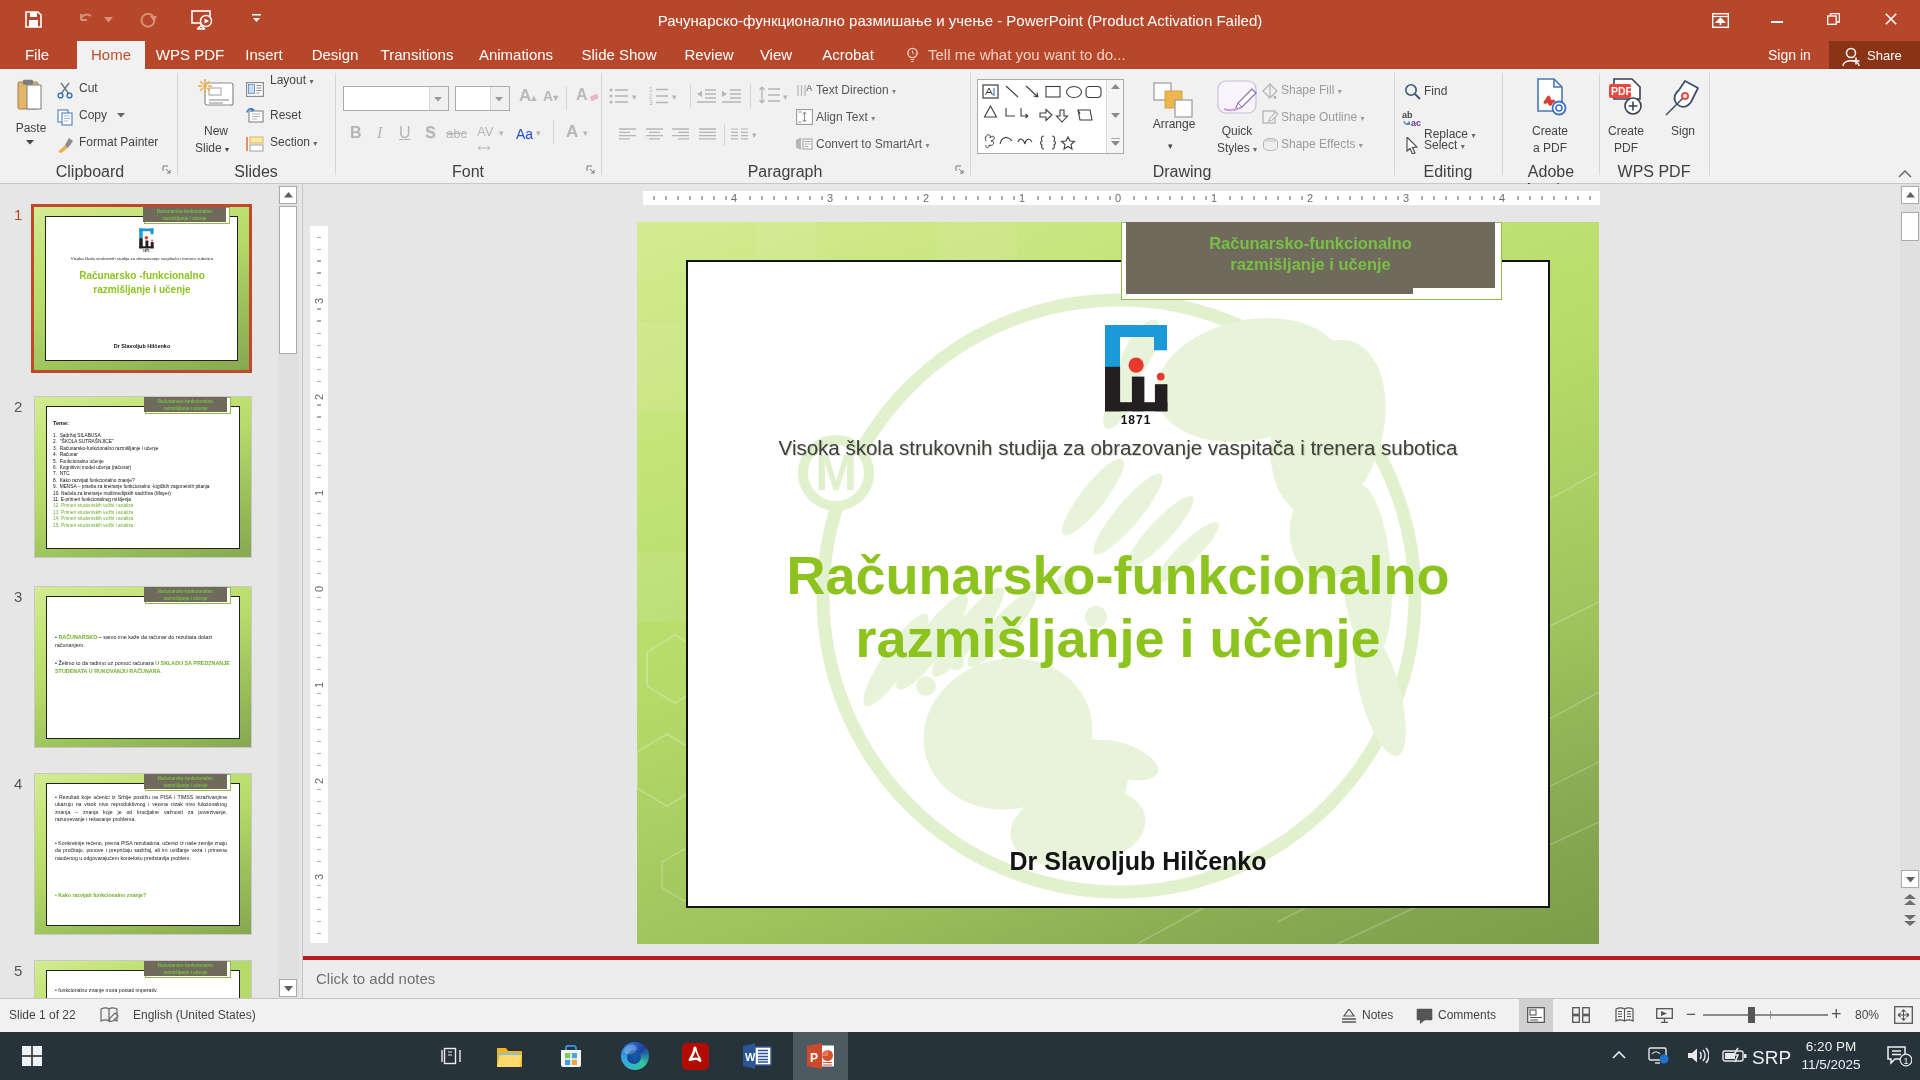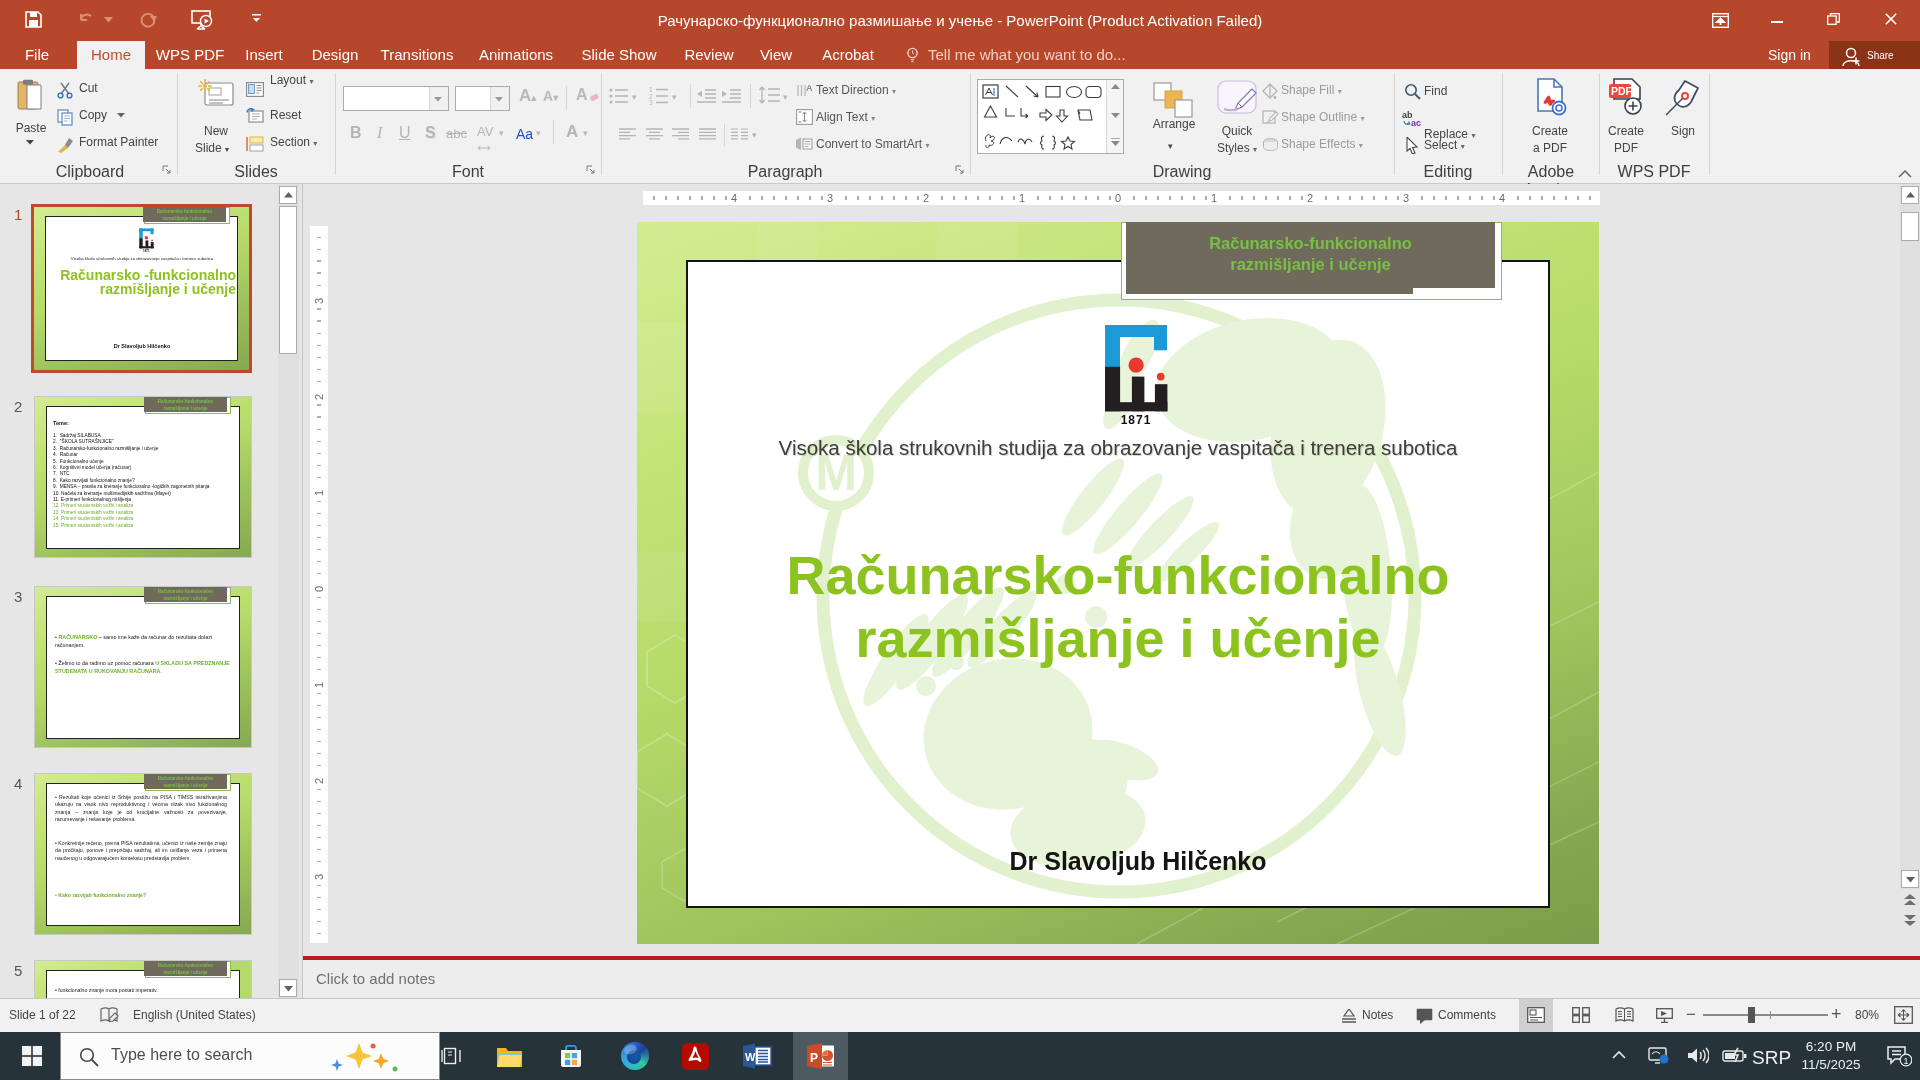--- a/index.html
+++ b/index.html
@@ -96,21 +96,21 @@
     <path d="M7.5 3.6 v2.4 l1.6 1.2" stroke="#f7d6c8" stroke-width="1" fill="none"></path>
   </svg>
   <div class="abs" style="left:928px;top:0;height:28px;line-height:28px;color:#f3cfc2;font-size:15px;">Tell me what you want to do...</div>
   <div class="abs" style="left:1768px;top:0;height:28px;line-height:28px;color:#fff;font-size:14px;">Sign in</div>
   <div class="abs" style="left:1829px;top:0;width:91px;height:31px;background:#8a3317;">
     <svg class="abs" style="left:11px;top:5px" width="22" height="21" viewBox="0 0 22 21">
       <circle cx="11" cy="7" r="4.5" fill="none" stroke="#fff" stroke-width="1.5"></circle>
       <path d="M3 20 C3 13 19 13 19 20" fill="none" stroke="#fff" stroke-width="1.5"></path>
       <path d="M15.5 16 h7 M19 12.5 v7" stroke="#fff" stroke-width="1.5" transform="translate(-3,-1)"></path>
     </svg>
-    <div class="abs" style="left:38px;top:0;height:31px;line-height:30px;color:#fff;font-size:10px;">Share</div>
+    <div class="abs" style="left:38px;top:0;height:31px;line-height:30px;color:#fff;font-size:13px;">Share</div>
   </div>
 </div>
 <div id="ribbon">
   <div class="gdiv" style="left:177px"></div>
   <div class="gdiv" style="left:335px"></div>
   <div class="gdiv" style="left:601px"></div>
   <div class="gdiv" style="left:970px"></div>
   <div class="gdiv" style="left:1394px"></div>
   <div class="gdiv" style="left:1502px"></div>
   <div class="gdiv" style="left:1599px"></div>
@@ -431,21 +431,21 @@
       <rect x="49" y="2" width="13" height="25" fill="#1b9ad7"></rect>
     <rect x="0" y="44" width="15" height="44" fill="#231f20"></rect>
       <rect x="27" y="54" width="12.5" height="34" fill="#231f20"></rect>
       <rect x="50" y="61" width="12.5" height="27" fill="#231f20"></rect>
       <rect x="0" y="79" width="62" height="9" fill="#231f20"></rect>
     <circle cx="31" cy="42" r="7.6" fill="#e8392e"></circle>
       <circle cx="56" cy="54" r="3.9" fill="#e8392e"></circle>
     <text x="31" y="102" font-size="13" fill="#111" font-weight="bold" text-anchor="middle">1871</text>
   </svg>
   <div class="abs" style="left:14px;top:49px;width:188px;text-align:center;font-size:4.3px;color:#222;">Visoka škola strukovnih studija za obrazovanje vaspitača i trenera subotica</div>
-  <div class="abs" style="left:14px;top:62px;width:188px;text-align:right;font-weight:bold;font-size:14px;line-height:13.5px;color:#8cc31e;">Računarsko -funkcionalno<br>razmišljanje i učenje</div>
+  <div class="abs" style="left:14px;top:62px;width:188px;text-align:center;font-weight:bold;font-size:10px;line-height:13.5px;color:#8cc31e;">Računarsko -funkcionalno<br>razmišljanje i učenje</div>
   <div class="abs" style="left:14px;top:136px;width:188px;text-align:center;font-weight:bold;font-size:5.5px;color:#111;">Dr Slavoljub Hilčenko</div>
 </div>
 <div class="abs thumbx" style="left:34px;top:396px;width:218px;height:162px;border:1px solid #c8c8c8;background:linear-gradient(160deg,#d3ec92 0%,#c4e478 22%,#b6da69 45%,#9dc35c 70%,#86a851 100%);overflow:hidden;">
   <div class="abs" style="left:11px;top:9px;width:194px;height:143px;background:#fff;border:1px solid #222;"></div>
   <div class="abs" style="left:110px;top:0px;width:86px;height:17px;background:#fff;border:1px solid #8fba4e;"></div>
   <div class="abs" style="left:109px;top:0px;width:83px;height:15px;background:#6f6a5c;color:#77c043;font-weight:bold;font-size:4.5px;text-align:center;line-height:7px;padding-top:1px;">Računarsko-funkcionalno<br>razmišljanje i učenje</div>
   <div class="abs" style="left:18px;top:23px;font-size:5.5px;font-weight:bold;color:#111;">Teme:</div>
   <div class="abs" style="left:18px;top:36px;width:180px;font-size:4.8px;line-height:6.4px;color:#111;">
   1.&nbsp; Sadržaj SILABUSA<br>2.&nbsp; ''ŠKOLA SUTRAŠNJICE''<br>3.&nbsp; Računarsko-funkcionalno razmišljanje i učenje<br>4.&nbsp; Računar<br>5.&nbsp; Funkcionalno učenje<br>6.&nbsp; Kognitivni model učenja (računar)<br>7.&nbsp; NTC<br>8.&nbsp; Kako razvijati funkcionalno znanje?<br>9.&nbsp; MENSA – pravila za kreiranje funkcionalno -logičkih zagonetnih pitanja<br>10. Načela za kreiranje multimedijskih sadržina (Mayer)<br>11. E-primeri funkcionalnog mišljenja<br><span style="color:#6fae2a;">12. Primeri studentskih vežbi i analiza<br>13. Primeri studentskih vežbi i analiza<br>14. Primeri studentskih vežbi i analiza<br>15. Primeri studentskih vežbi i analiza</span></div>
 </div>
@@ -669,34 +669,20 @@
     <path d="M9.5 3.5 v11 M4 9 h11 M9.5 3.5 l-2 2.5 M9.5 3.5 l2 2.5 M9.5 14.5 l-2-2.5 M9.5 14.5 l2-2.5 M4 9 l2.5-2 M4 9 l2.5 2 M15 9 l-2.5-2 M15 9 l-2.5 2" stroke="#555" stroke-width="1.1" fill="none"></path>
   </svg>
 </div>
 <div id="taskbar">
   <svg class="abs" style="left:22px;top:14px" width="20" height="20" viewBox="0 0 20 20">
     <rect x="0" y="0" width="9.2" height="9.2" fill="#f2f2f2"></rect>
       <rect x="10.8" y="0" width="9.2" height="9.2" fill="#f2f2f2"></rect>
       <rect x="0" y="10.8" width="9.2" height="9.2" fill="#f2f2f2"></rect>
       <rect x="10.8" y="10.8" width="9.2" height="9.2" fill="#f2f2f2"></rect>
   </svg>
-  <div class="abs" style="left:60px;top:0;width:380px;height:48px;background:#fcfcfc;border:1px solid #8a8a8a;">
-    <svg class="abs" style="left:18px;top:14px" width="20" height="20" viewBox="0 0 20 20">
-      <circle cx="8" cy="8" r="6.3" fill="none" stroke="#444" stroke-width="1.6"></circle>
-      <path d="M12.7 12.7 L19 19" stroke="#444" stroke-width="1.8"></path>
-    </svg>
-    <div class="abs" style="left:50px;top:13px;font-size:16px;color:#4d4d4d;">Type here to search</div>
-    <svg class="abs" style="left:268px;top:6px" width="90" height="36" viewBox="0 0 90 36">
-      <path d="M30 4 L33.5 13.5 L43 17 L33.5 20.5 L30 30 L26.5 20.5 L17 17 L26.5 13.5 Z" fill="#f8c33a"></path>
-      <path d="M52 14 L54.2 19.8 L60 22 L54.2 24.2 L52 30 L49.8 24.2 L44 22 L49.8 19.8 Z" fill="#f5a623"></path>
-      <path d="M8 20 L9.6 24.4 L14 26 L9.6 27.6 L8 32 L6.4 27.6 L2 26 L6.4 24.4 Z" fill="#4a90d9"></path>
-      <circle cx="44" cy="7" r="2.5" fill="#e8603c"></circle>
-      <circle cx="66" cy="30" r="2.5" fill="#5cb85c"></circle>
-    </svg>
-  </div>
   <svg class="abs" style="left:440px;top:14px" width="22" height="20" viewBox="0 0 22 20">
     <rect x="4.5" y="2.5" width="11" height="15" fill="none" stroke="#ececec" stroke-width="1.4"></rect>
     <path d="M2 4 L2 16 M20 4 L20 16" stroke="#ececec" stroke-width="1.4"></path>
     <path d="M8 6 h4 M8 9 h4" stroke="#ececec" stroke-width="1.2"></path>
   </svg>
   <svg class="abs" style="left:496px;top:14px" width="27" height="22" viewBox="0 0 27 22">
     <path d="M1 2 h9 l2 3 h14 v16 h-25 z" fill="#f7b416"></path>
     <rect x="2.5" y="7" width="22" height="7" fill="#7ec3e8"></rect>
     <path d="M1 21 L3.5 9 h22.5 L24 21 z" fill="#ffd96a"></path>
   </svg>

